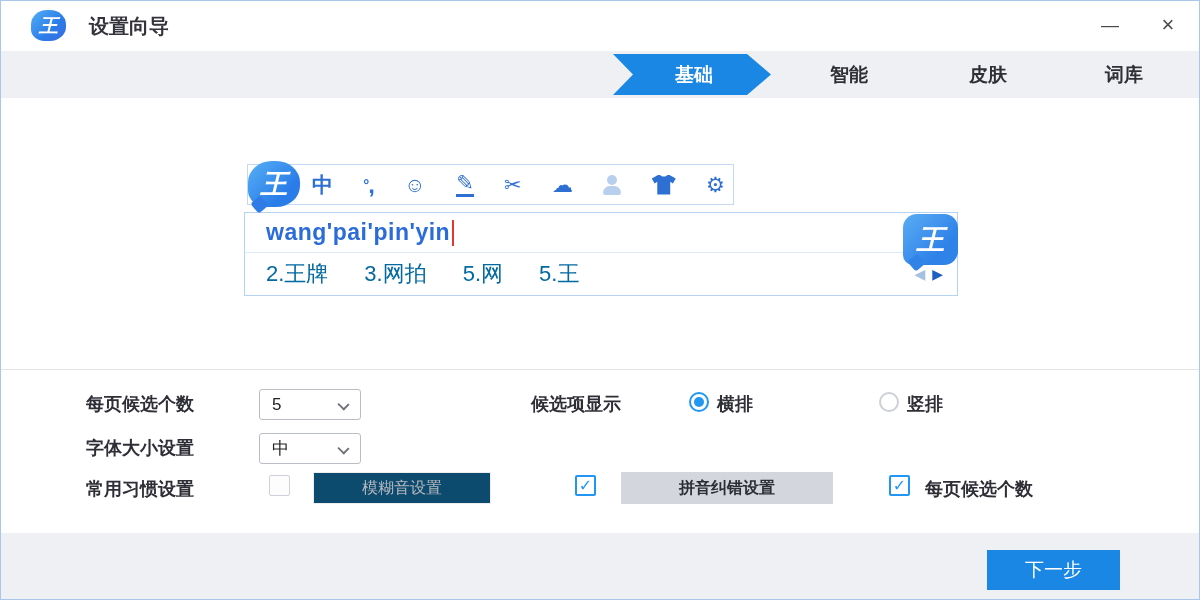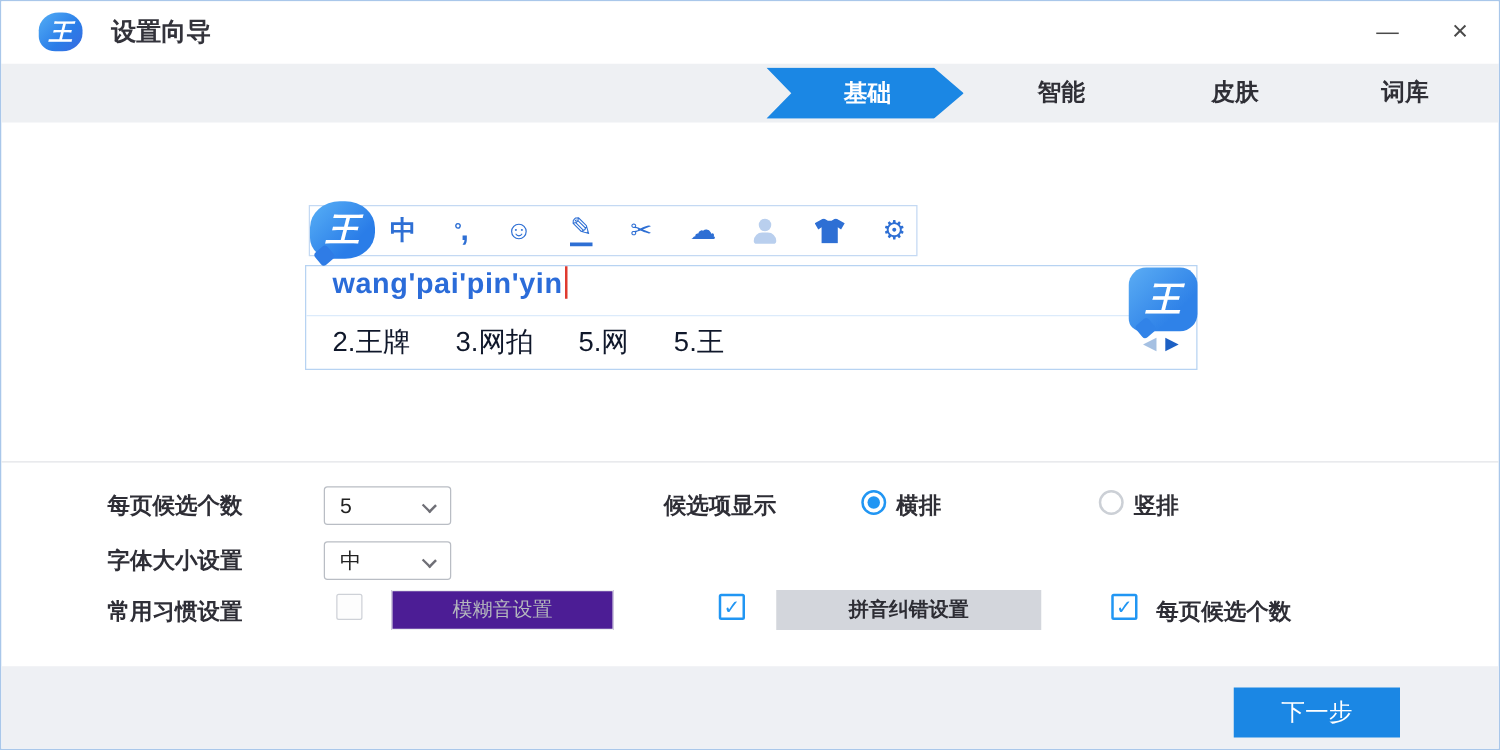--- a/index.html
+++ b/index.html
@@ -64,27 +64,27 @@
     background:linear-gradient(135deg,#58b0f6 0%,#2a7de8 70%);
     border-radius:46% 46% 46% 36%; color:#fff; font-weight:bold; font-size:27px; font-style:italic;
     display:flex; align-items:center; justify-content:center;
   }
   .ime-logo::after { content:""; position:absolute; left:5px; bottom:-4px; width:13px; height:13px;
     background:#2f7ce6; border-radius:3px; transform:rotate(50deg); z-index:-1; }
   .cand-box {
     position:absolute; left:243px; top:211px; width:714px; height:84px;
     background:#fff; border:1px solid #b7d3f2;
   }
-  .comp-row { height:40px; display:flex; align-items:flex-start; padding-left:21px;
+  .comp-row { height:40px; display:flex; align-items:center; padding-left:21px;
     border-bottom:1px solid #dcebfb; }
   .comp-text { color:#2b6cd9; font-size:23px; font-weight:700; letter-spacing:0.5px; }
   .caret { display:inline-block; width:2px; height:26px; background:#e03a2f; margin-left:2px; }
   .cand-row { height:42px; display:flex; align-items:center; padding-left:21px; gap:36px;
     font-size:22px; position:relative; }
-  .cand-item { color:#0f172a; cursor:pointer; white-space:nowrap; }
+  .cand-item { color:#0369a1; cursor:pointer; white-space:nowrap; }
   .cand-item.first { color:#e0291c; }
   .cand-arrows { position:absolute; right:14px; top:0; height:100%;
     display:flex; align-items:center; gap:7px; font-size:14px; }
   .arrow-prev { color:#a5c0e2; cursor:pointer; }
   .arrow-next { color:#1d60c4; cursor:pointer; }
   .cand-badge {
     position:absolute; left:902px; top:213px; width:55px; height:51px; z-index:4;
     background:linear-gradient(135deg,#5badf4 0%,#2f82e8 70%);
     border-radius:14px 14px 14px 10px; color:#fff; font-weight:bold; font-size:28px; font-style:italic;
     display:flex; align-items:center; justify-content:center;
@@ -109,21 +109,21 @@
   .radio { position:absolute; width:20px; height:20px; border-radius:50%; cursor:pointer; background:#fff; }
   .radio-on { border:2px solid #2196f3; }
   .radio-on::after { content:""; position:absolute; left:3px; top:3px; width:10px; height:10px;
     border-radius:50%; background:#2196f3; }
   .radio-off { border:2px solid #ccd0d6; }
   .radio-label { position:absolute; height:26px; line-height:26px; font-size:18px;
     font-weight:600; color:#2f2f36; cursor:pointer; }
   .btn-flat { position:absolute; height:32px; border:none; font-size:16px;
     display:flex; align-items:center; justify-content:center; cursor:pointer;
     font-family:inherit; }
-  .btn-disabled { left:312px; top:471px; width:178px; background:#4c1d95;
+  .btn-disabled { left:312px; top:471px; width:178px; background:#0c4a6e;
     border:1px solid #eceef0; color:#b4b7bd; cursor:default; }
   .btn-gray { left:620px; top:471px; width:212px; background:#d3d6dc; color:#2d2d34; font-weight:600; }
   
   .bottombar { position:absolute; left:0; top:532px; width:100%; height:67px; background:#eef0f4; }
   .btn-primary { position:absolute; left:986px; top:17px; width:133px; height:40px;
     background:#1b87e4; color:#fff; font-size:19px; border:none; cursor:pointer;
     display:flex; align-items:center; justify-content:center; font-family:inherit; }
 </style>
 </head>
 <body>

